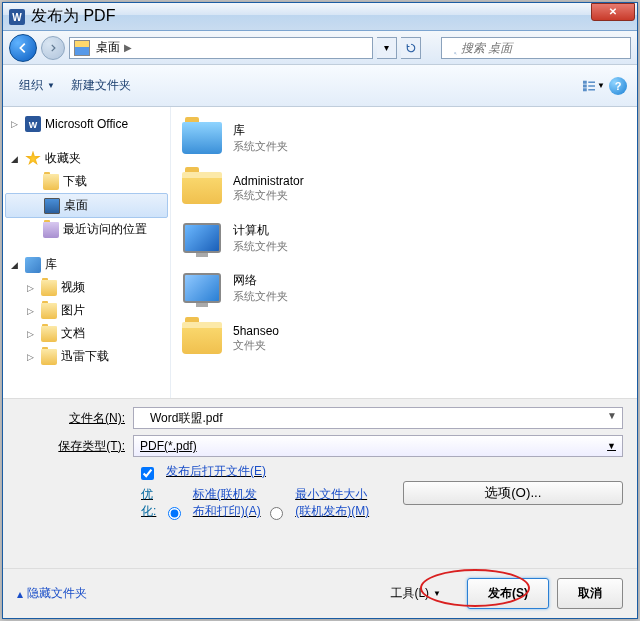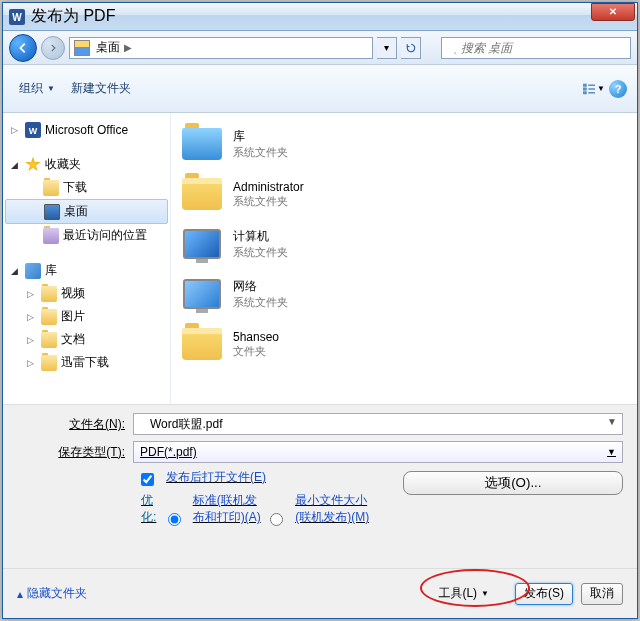--- a/index.html
+++ b/index.html
@@ -22,21 +22,21 @@
 .addr-bar { flex: 1; height: 22px; background: #fff; border: 1px solid #8ba2bc; display: flex; align-items: center; padding: 0 4px; font-size: 12px; }
 .addr-bar .loc-icon { width: 16px; height: 16px; margin-right: 6px; background: linear-gradient(to bottom, #ffd86b 40%, #5799e8 40%); border: 1px solid #888; }
 .addr-bar .arrow { margin: 0 4px; color: #666; font-size: 10px; }
 .addr-drop, .addr-refresh { width: 20px; height: 22px; border: 1px solid #8ba2bc; background: #eaf1fa; display: flex; align-items: center; justify-content: center; font-size: 10px; }
 .addr-drop { border-left: none; }
 .addr-refresh { border-left: none; }
 .search-box { width: 190px; height: 22px; background: #fff; border: 1px solid #8ba2bc; margin-left: 16px; display: flex; align-items: center; padding: 0 12px; }
 .search-box .search-icon { width: 14px; height: 14px; margin-right: 4px; }
 .search-box input { border: none; outline: none; flex: 1; font-size: 12px; color: #777; font-style: italic; }
 
-.toolbar { height: 48px; background: linear-gradient(to bottom, #f7fbff, #e3edf9); border-bottom: 1px solid #c0cddb; display: flex; align-items: center; padding: 0 8px; font-size: 12px; }
+.toolbar { height: 42px; background: linear-gradient(to bottom, #f7fbff, #e3edf9); border-bottom: 1px solid #c0cddb; display: flex; align-items: center; padding: 0 8px; font-size: 12px; }
 .toolbar .tb-btn { padding: 4px 8px; display: flex; align-items: center; gap: 4px; color: #1a3e6e; }
 .toolbar .tb-btn .drop { font-size: 8px; }
 .toolbar .spacer { flex: 1; }
 .toolbar .tb-icon { width: 22px; height: 22px; display: flex; align-items: center; justify-content: center; margin-left: 2px; }
 
 .main { display: flex; height: 292px; background: #fff; border-bottom: 1px solid #ddd; }
 .sidebar { width: 168px; border-right: 1px solid #e8eef5; overflow: hidden; padding-top: 6px; }
 .tree-item { display: flex; align-items: center; padding: 3px 4px 3px 8px; font-size: 12px; color: #000; gap: 4px; }
 .tree-item.indent1 { padding-left: 24px; }
 .tree-item.indent2 { padding-left: 40px; }
@@ -65,27 +65,27 @@
 .form-row { display: flex; align-items: center; margin-bottom: 6px; }
 .form-label { width: 116px; text-align: right; padding-right: 8px; }
 .form-field { flex: 1; }
 .form-input { width: 100%; height: 22px; border: 1px solid #aab; background: #fff; padding: 0 16px; font-size: 12px; }
 .form-select { width: 100%; height: 22px; border: 1px solid #aab; background: linear-gradient(#fff,#eef); padding: 0 6px; font-size: 12px; display: flex; align-items: center; justify-content: space-between; }
 .options-area { display: flex; gap: 30px; margin-top: 6px; padding-left: 124px; }
 .opt-left { display: flex; flex-direction: column; gap: 6px; }
 .opt-left label { display: flex; align-items: flex-end; gap: 12px; color: #1a4ec8; }
 .opt-left .sub { color: #0369a1; margin-right: 4px; }
 .radio-label { max-width: 150px; }
-.options-btn { width: 220px; height: 24px; border: 1px solid #888; background: linear-gradient(#fdfdfd,#e8e8e8); border-radius: 8px; margin-top: 2px; }
+.options-btn { width: 220px; height: 24px; border: 1px solid #888; background: linear-gradient(#fdfdfd,#e8e8e8); border-radius: 3px; margin-top: 18px; }
 
 .footer { position: absolute; bottom: 0; left: 0; right: 0; height: 50px; background: #f0f0f0; border-top: 1px solid #ddd; display: flex; align-items: center; padding: 0 14px; font-size: 12px; }
 .hide-folders { display: flex; align-items: center; gap: 4px; color: #1a4ec8; }
 .footer .spacer { flex: 1; }
 .footer .tools { display: flex; align-items: center; gap: 4px; margin-right: 18px; }
-.footer button { height: 22px; border: 1px solid #888; background: linear-gradient(#fdfdfd,#e8e8e8); border-radius: 3px; padding: 0 8px; font-size: 12px; margin-left: 8px; }
+.footer button { height: 31px; border: 1px solid #888; background: linear-gradient(#fdfdfd,#e8e8e8); border-radius: 3px; padding: 0 20px; font-size: 12px; margin-left: 8px; font-weight: bold; }
 .footer button.primary { border: 1px solid #2a7fd4; box-shadow: 0 0 3px #6bb3f0; }
 
 .highlight-ellipse { position: absolute; width: 110px; height: 38px; border: 2px solid #d92020; border-radius: 50%; left: 417px; bottom: 11px; pointer-events: none; }
 
 .help-icon { width:18px; height:18px; border-radius:50%; background: radial-gradient(circle at 30% 30%, #8fd4ff, #1a7fd4); color:#fff; display:flex; align-items:center; justify-content:center; font-size:11px; font-weight:bold; }
 </style>
 </head>
 <body>
 
 <div class="window">

